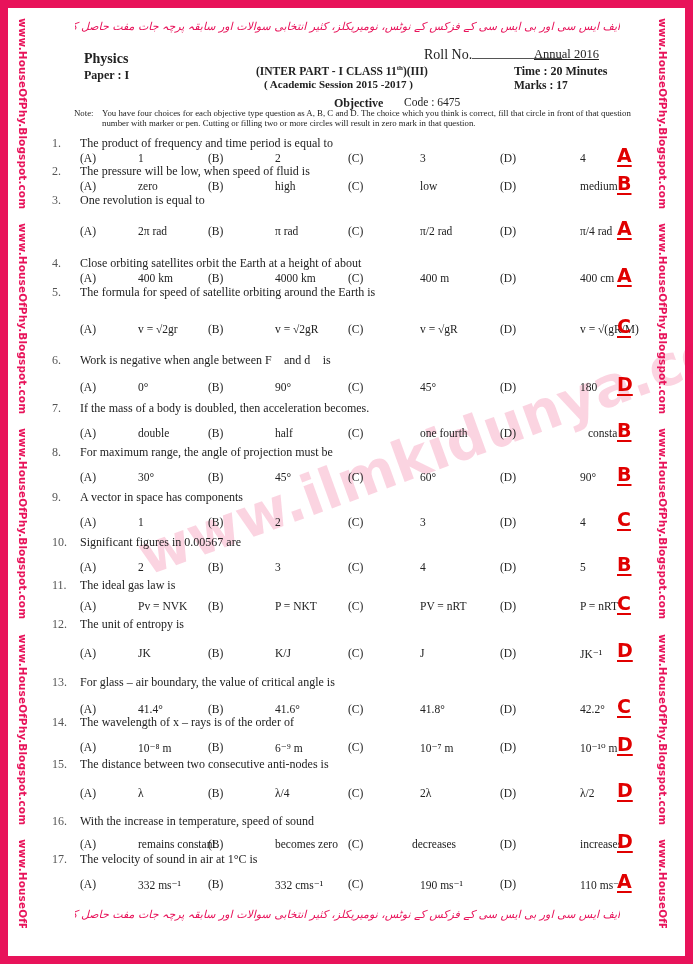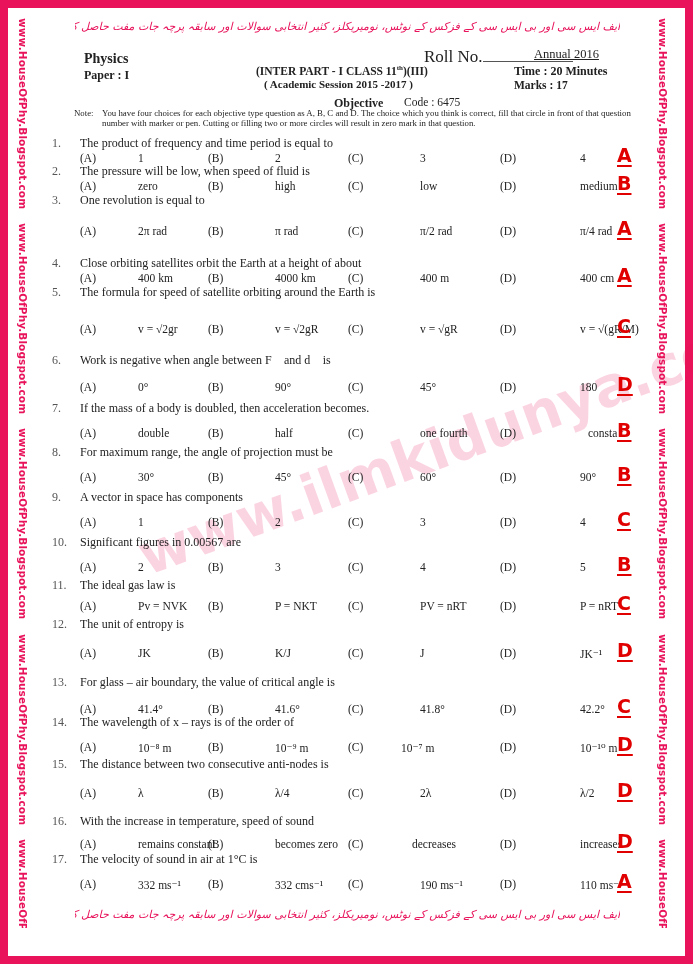--- a/index.html
+++ b/index.html
@@ -22,21 +22,21 @@
     position: absolute; left: 75px; width: 545px; text-align: right; direction: rtl;
     color: #e8135a; font-family: "DejaVu Sans", sans-serif; font-size: 11px; font-style: italic;
     white-space: nowrap; overflow: hidden;
   }
   .urdu.top { top: 20px; }
   .urdu.bottom { top: 908px; }
 
   .header { position: absolute; left: 84px; top: 44px; width: 540px; height: 60px; }
   .hdr-subject { position: absolute; left: 0; top: 7px; font-weight: bold; font-size: 14px; }
   .hdr-paper { position: absolute; left: 0; top: 24px; font-weight: bold; font-size: 12px; }
-  .hdr-roll { position: absolute; left: 340px; top: 3px; font-size: 17px; }
+  .hdr-roll { position: absolute; left: 340px; top: 3px; font-size: 14px; }
   .hdr-roll .line { display: inline-block; width: 90px; border-bottom: 1px solid #555; height: 10px; }
   .hdr-annual { position: absolute; left: 450px; top: 3px; font-size: 12.5px; text-decoration: underline; }
   .hdr-class { position: absolute; left: 172px; top: 20px; font-weight: bold; font-size: 11.5px; }
   .hdr-class sup { font-size: 7px; }
   .hdr-session { position: absolute; left: 180px; top: 34px; font-weight: bold; font-size: 11px; }
   .hdr-time { position: absolute; left: 430px; top: 20px; font-weight: bold; font-size: 12px; }
   .hdr-marks { position: absolute; left: 430px; top: 35px; font-weight: bold; font-size: 11.5px; }
   .hdr-objective { position: absolute; left: 250px; top: 52px; font-weight: bold; font-size: 12px; }
   .hdr-code { position: absolute; left: 320px; top: 52px; font-size: 11.5px; }
 
@@ -292,23 +292,23 @@
       </div>
       <span class="ans" style="top:22px">C</span>
     </div>
     <div class="q" style="top: 715px;">
       <span class="num">14.</span>
       <span class="stem">The wavelength of x – rays is of the order of</span>
       <div class="opt-row" style="top:26px">
         <span class="lbl" style="left:0px">(A)</span>
         <span class="val" style="left:58px">10⁻⁸ m</span>
         <span class="lbl" style="left:128px">(B)</span>
-        <span class="val" style="left:195px">10⁻⁹ m</span>
-        <span class="lbl" style="left:268px">(C)</span>
-        <span class="val" style="left:321px">10⁻⁷ m</span>
+        <span class="val" style="left:195px">6⁻⁹ m</span>
+        <span class="lbl" style="left:268px">(C)</span>
+        <span class="val" style="left:340px">10⁻⁷ m</span>
         <span class="lbl" style="left:420px">(D)</span>
         <span class="val" style="left:500px">10⁻¹⁰ m</span>
       </div>
       <span class="ans" style="top:20px">D</span>
     </div>
     <div class="q" style="top: 757px;">
       <span class="num">15.</span>
       <span class="stem">The distance between two consecutive anti-nodes is</span>
       <div class="opt-row" style="top:30px">
         <span class="lbl" style="left:0px">(A)</span>

